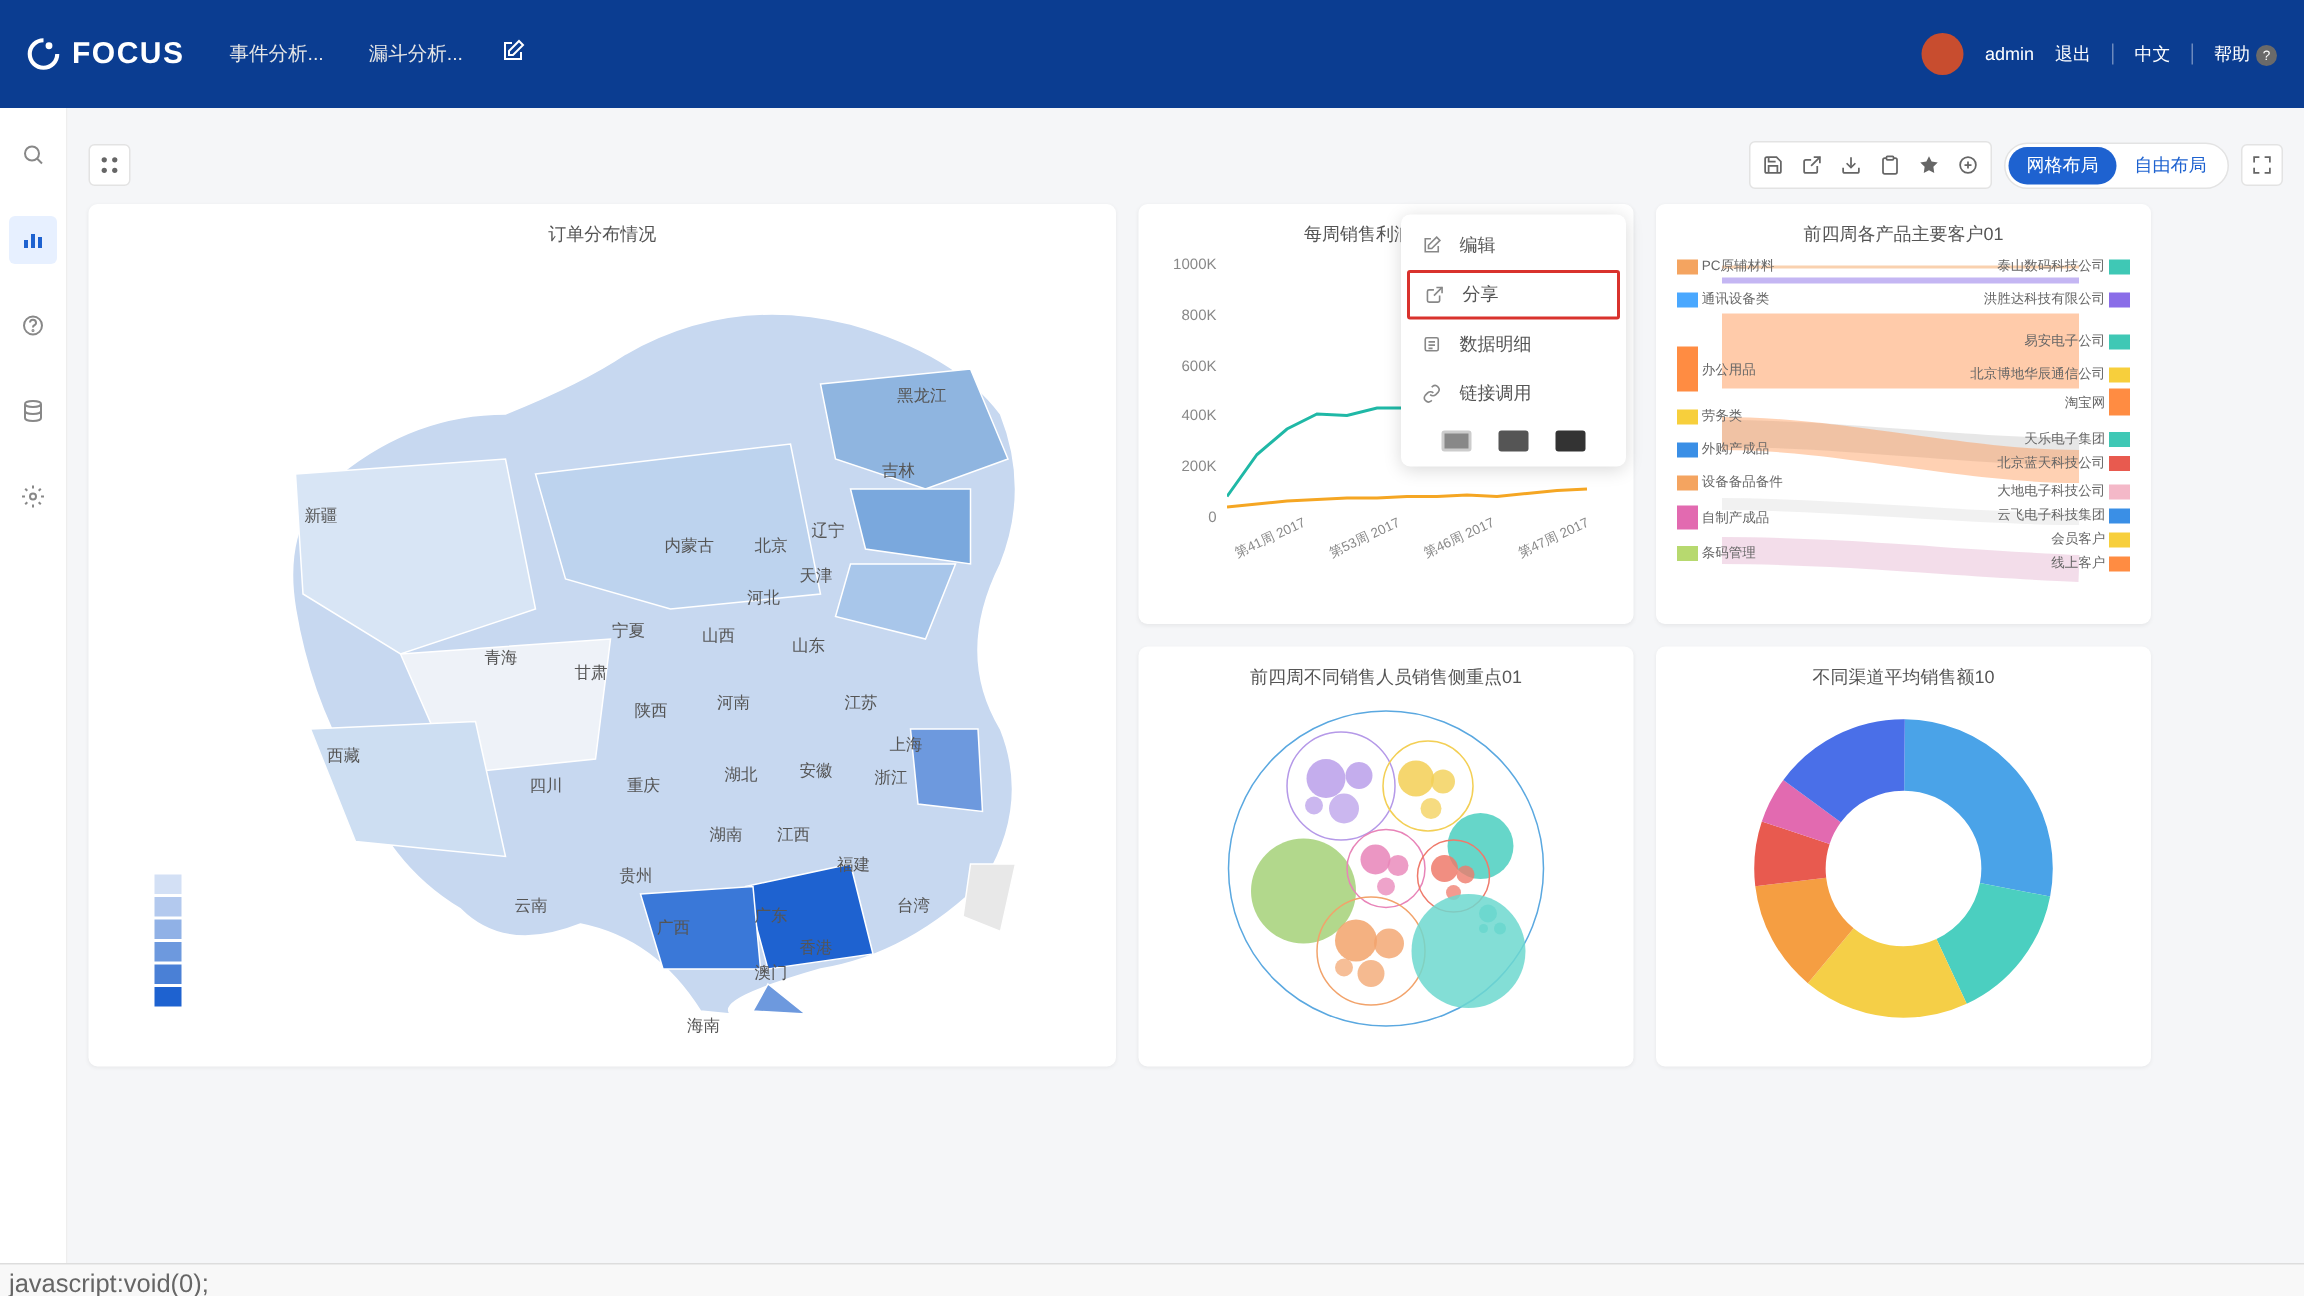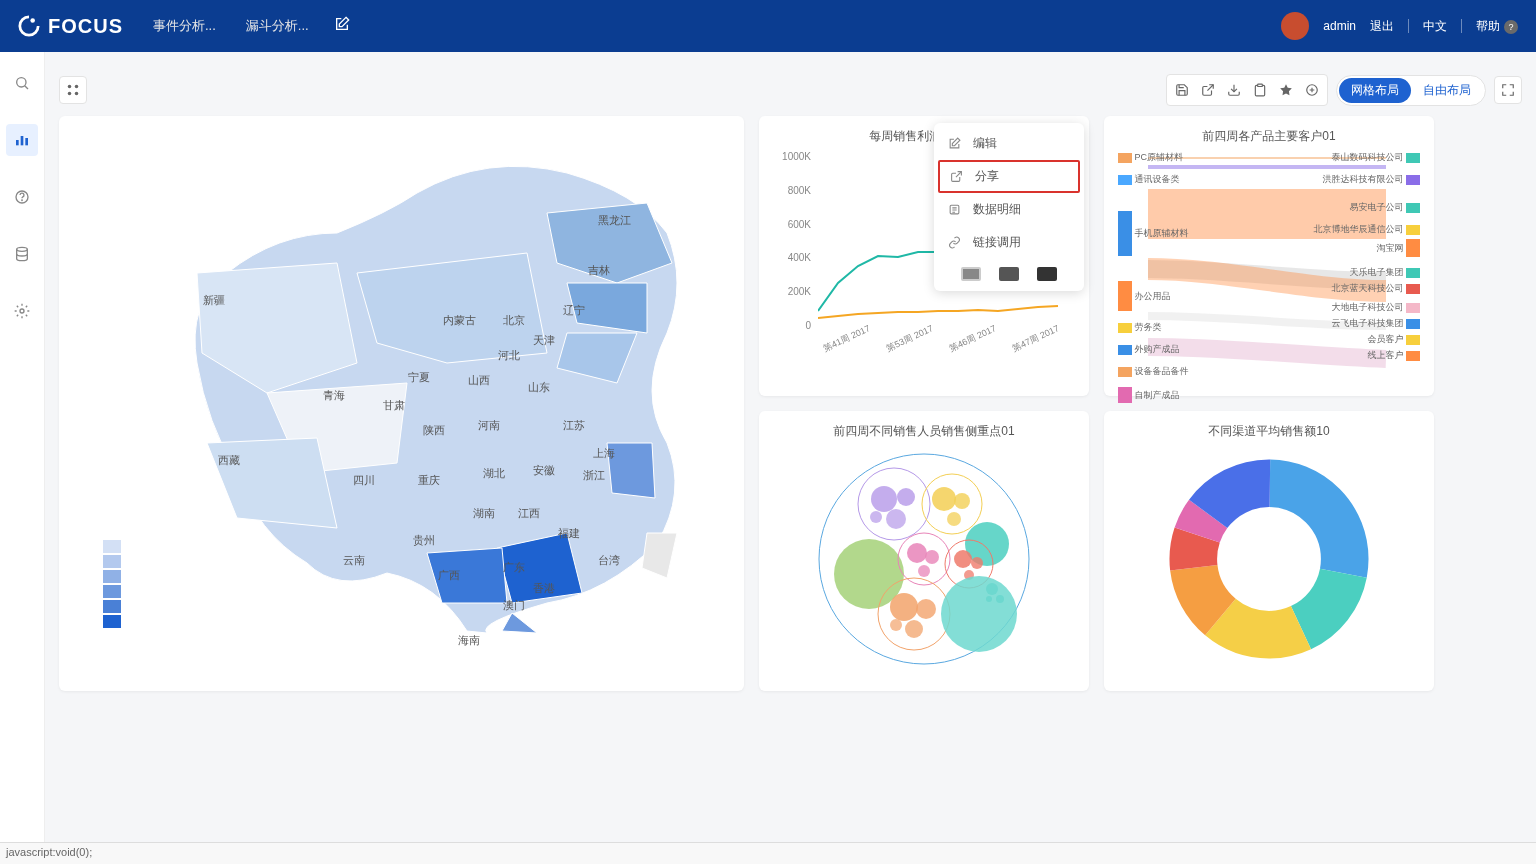--- a/index.html
+++ b/index.html
@@ -1,17 +1,17 @@
 <!DOCTYPE html>
 <html><head>
 <meta charset="utf-8">
 <style>
 * { margin: 0; padding: 0; box-sizing: border-box; font-family: -apple-system, "Segoe UI", "Microsoft YaHei", sans-serif; }
 body { background: #f5f6f8; width: 1536px; height: 864px; overflow: hidden; position: relative; }
-.header { height: 52px; background: #0b3d91; display: flex; align-items: center; padding: 0 18px; color: #fff; }
+.header { height: 72px; background: #0b3d91; display: flex; align-items: center; padding: 0 18px; color: #fff; }
 .logo { display: flex; align-items: center; font-size: 20px; font-weight: 600; letter-spacing: 1px; }
 .logo svg { margin-right: 8px; }
 .nav-tabs { display: flex; margin-left: 30px; gap: 30px; }
 .nav-tab { font-size: 13px; color: #e6e6e6; cursor: pointer; }
 .nav-edit { margin-left: 25px; cursor: pointer; }
 .header-right { margin-left: auto; display: flex; align-items: center; gap: 14px; font-size: 12px; }
 .avatar { width: 28px; height: 28px; border-radius: 50%; background: #c84d2f; display:inline-block; }
 .divider-v { width: 1px; height: 14px; background: rgba(255,255,255,0.4); }
 .help-badge { background: #6a6a6a; color:#fff; width:14px; height:14px; border-radius:50%; font-size:9px; display:inline-flex; align-items:center; justify-content:center; margin-left:4px; }
 
@@ -60,21 +60,21 @@
 .sankey { position:relative; height:230px; font-size:9px; color:#666; }
 .sankey-left { position:absolute; left:0; top:0; width:150px; }
 .sankey-right { position:absolute; right:0; top:0; width:135px; text-align:right; }
 .sankey-row { display:flex; align-items:center; margin-bottom:9px; white-space:nowrap; }
 .sankey-row.r { justify-content:flex-end; }
 .node { width:14px; height:10px; display:inline-block; }
 
 .bubble { display:flex; align-items:center; justify-content:center; height:225px; }
 .donut { display:flex; align-items:center; justify-content:center; height:225px; }
 
-.status-bar { position:absolute; bottom:0; left:0; right:0; height:22px; background:#f8f8f8; border-top:1px solid #ddd; font-size:11px; color:#666; padding:3px 6px; }
+.status-bar { position:absolute; bottom:0; left:0; right:0; height:22px; background:#f8f8f8; border-top:1px solid #ddd; font-size:17px; color:#666; padding:3px 6px; }
 </style>
 </head>
 <body>
 
 <div class="header">
   <div class="logo">
     <svg width="22" height="22" viewBox="0 0 24 24">
         <path d="M12 2 A10 10 0 1 0 22 12" fill="none" stroke="#fff" stroke-width="3"></path>
         <circle cx="16" cy="6" r="2.5" fill="#fff"></circle>
       </svg>
@@ -196,39 +196,40 @@
             <svg width="14" height="14" viewBox="0 0 24 24" fill="none" stroke="currentColor" stroke-width="2">
               <path d="M3 9V3h6M21 9V3h-6M3 15v6h6M21 15v6h-6"></path>
             </svg>
           </div>
       </div>
     </div>
 
     <div class="dashboard">
 
       <div class="card map-card">
+        <div class="card-title">订单分布情况</div>
         <div class="map-area">
           <svg width="590" height="500" viewBox="0 0 590 500">
             <path d="M 310 60 Q 380 20 460 40 Q 530 60 560 100 Q 580 150 560 200 Q 530 260 560 310 Q 580 360 550 410 Q 500 460 440 470 Q 370 490 380 500 L 360 498 Q 330 450 280 440 Q 230 460 200 430 Q 150 400 130 340 Q 100 290 90 230 Q 80 170 120 140 Q 170 100 230 100 Q 280 80 310 60 Z" fill="#c7d8f0" stroke="#fff" stroke-width="1"></path>
             <path d="M 440 80 L 540 70 L 565 130 L 510 150 L 450 130 Z" fill="#8fb5e0" stroke="#fff"></path>
             <path d="M 460 150 L 540 150 L 540 200 L 470 190 Z" fill="#7aa8dd" stroke="#fff"></path>
             <path d="M 460 200 L 530 200 L 510 250 L 450 235 Z" fill="#a8c6ea" stroke="#fff"></path>
             <path d="M 250 140 L 420 120 L 440 220 L 340 230 L 270 210 Z" fill="#bdd3ee" stroke="#fff"></path>
             <path d="M 90 140 L 230 130 L 250 230 L 160 260 L 95 220 Z" fill="#d8e5f5" stroke="#fff"></path>
             <path d="M 160 260 L 300 250 L 290 330 L 195 340 Z" fill="#eef2f8" stroke="#fff"></path>
             <path d="M 100 310 L 210 305 L 230 395 L 130 385 Z" fill="#cddef2" stroke="#fff"></path>
             <path d="M 390 415 L 460 400 L 475 460 L 405 470 Z" fill="#1e62d0" stroke="#fff"></path>
             <path d="M 320 420 L 395 415 L 400 470 L 335 470 Z" fill="#3a78d8" stroke="#fff"></path>
             <path d="M 500 310 L 545 310 L 548 365 L 505 360 Z" fill="#6d99de" stroke="#fff"></path>
             <path d="M 405 480 L 430 500 L 395 498 Z" fill="#6d99de" stroke="#fff"></path>
             <path d="M 540 400 L 570 400 L 560 445 L 535 435 Z" fill="#e8e8e8" stroke="#fff"></path>
           </svg>
           <div class="province" style="top:85px; left:525px;">黑龙江</div>
           <div class="province" style="top:135px; left:515px;">吉林</div>
-          <div class="province" style="top:175px; left:490px;">辽宁</div>
+          <div class="province" style="top:175px; left:468px;">辽宁</div>
           <div class="province" style="top:185px; left:370px;">内蒙古</div>
           <div class="province" style="top:185px; left:430px;">北京</div>
           <div class="province" style="top:205px; left:460px;">天津</div>
           <div class="province" style="top:220px; left:425px;">河北</div>
           <div class="province" style="top:245px; left:395px;">山西</div>
           <div class="province" style="top:252px; left:455px;">山东</div>
           <div class="province" style="top:165px; left:130px;">新疆</div>
           <div class="province" style="top:260px; left:250px;">青海</div>
           <div class="province" style="top:270px; left:310px;">甘肃</div>
           <div class="province" style="top:242px; left:335px;">宁夏</div>
@@ -346,21 +347,20 @@
             <path d="M 20 16 C 120 16 160 16 258 16" stroke="#8a6de8" stroke-width="4" fill="none" opacity="0.5"></path>
             <path d="M 20 63 C 120 63 160 63 258 63" stroke="#ff8c42" stroke-width="50" fill="none" opacity="0.45"></path>
             <path d="M 20 118 C 100 118 180 130 258 130" stroke="#bbb" stroke-width="18" fill="none" opacity="0.35"></path>
             <path d="M 20 118 C 100 118 180 140 258 140" stroke="#ff8c42" stroke-width="22" fill="none" opacity="0.4"></path>
             <path d="M 20 165 C 100 165 180 175 258 175" stroke="#ddd" stroke-width="8" fill="none" opacity="0.4"></path>
             <path d="M 20 196 C 100 196 180 205 258 208" stroke="#e8bcd6" stroke-width="18" fill="none" opacity="0.5"></path>
           </svg>
           <div class="sankey-left">
             <div class="sankey-row"><span class="node" style="background:#f4a460"></span>&nbsp;<span>PC原辅材料</span></div>
             <div class="sankey-row"><span class="node" style="background:#4aa8ff"></span>&nbsp;<span>通讯设备类</span></div>
-            <div class="sankey-row" style="margin-top:25px"><span class="node" style="background:#3a8fe6;height:45px"></span>&nbsp;<span>手机原辅材料</span></div>
             <div class="sankey-row" style="margin-top:25px"><span class="node" style="background:#ff8c42;height:30px"></span>&nbsp;<span>办公用品</span></div>
             <div class="sankey-row" style="margin-top:10px"><span class="node" style="background:#f7cf3c"></span>&nbsp;<span>劳务类</span></div>
             <div class="sankey-row"><span class="node" style="background:#3a8fe6"></span>&nbsp;<span>外购产成品</span></div>
             <div class="sankey-row"><span class="node" style="background:#f4a460"></span>&nbsp;<span>设备备品备件</span></div>
             <div class="sankey-row"><span class="node" style="background:#e26ab0;height:16px"></span>&nbsp;<span>自制产成品</span></div>
             <div class="sankey-row"><span class="node" style="background:#b7d96f"></span>&nbsp;<span>条码管理</span></div>
           </div>
           <div class="sankey-right">
             <div class="sankey-row r"><span>泰山数码科技公司</span>&nbsp;<span class="node" style="background:#3fc8b5"></span></div>
             <div class="sankey-row r"><span>洪胜达科技有限公司</span>&nbsp;<span class="node" style="background:#8a6de8"></span></div>

